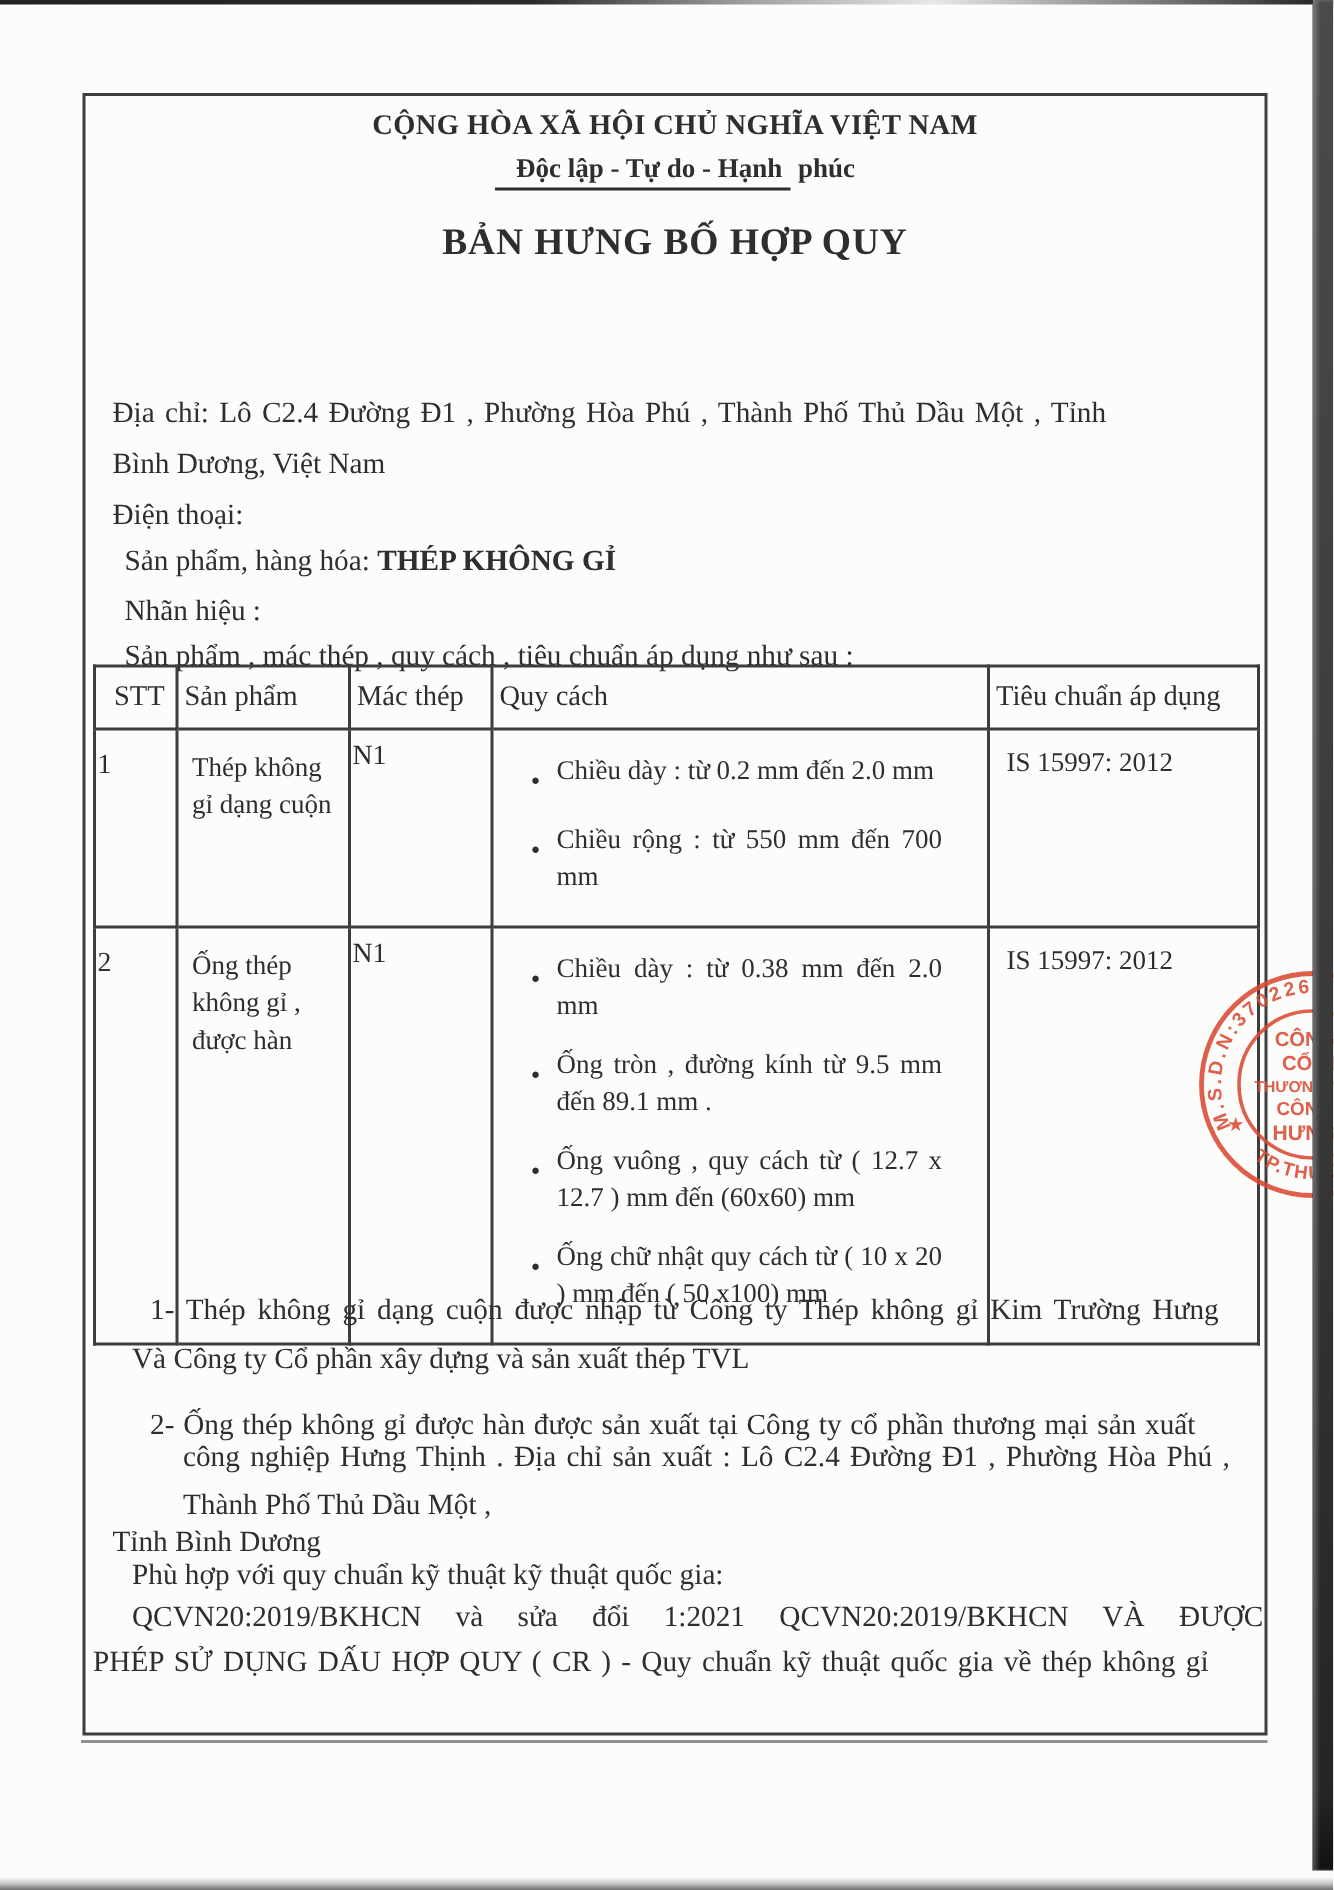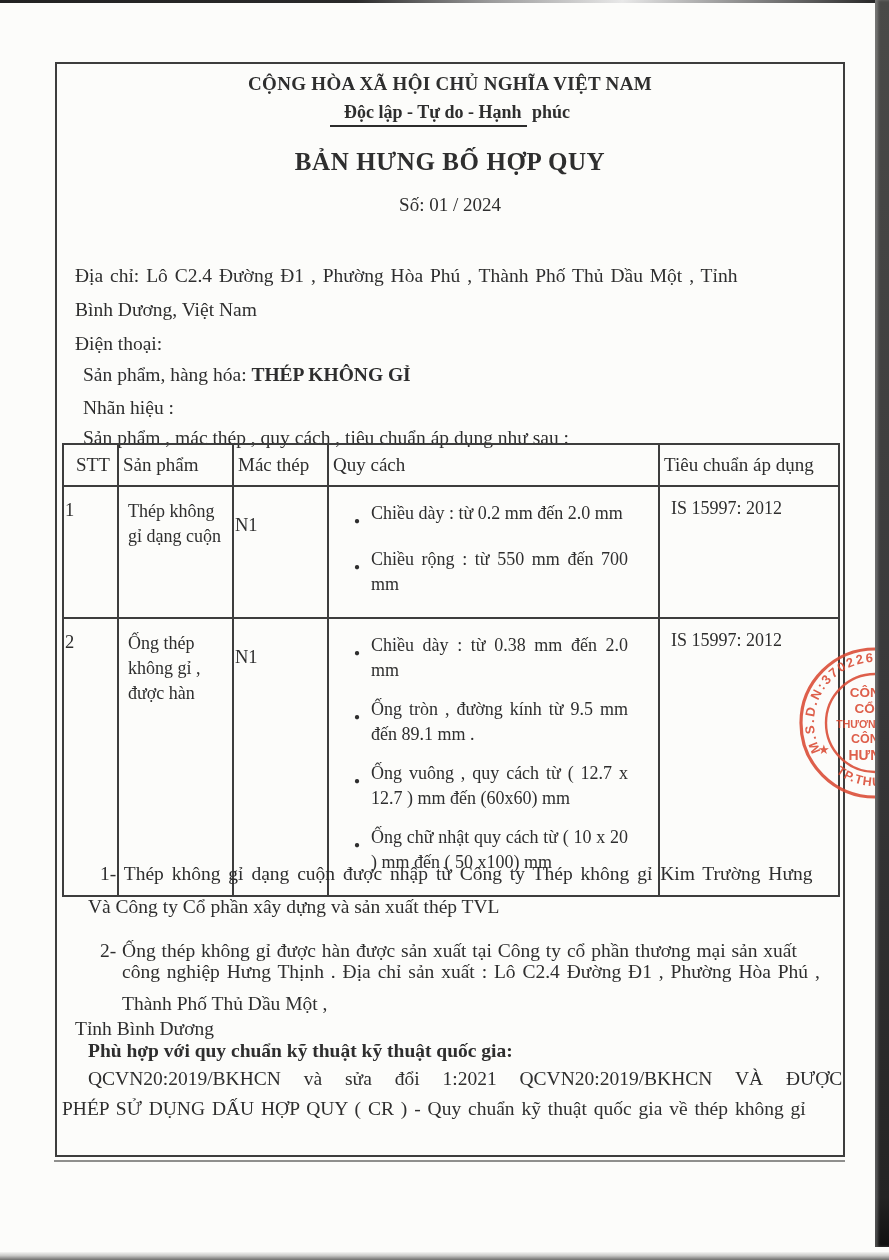--- a/index.html
+++ b/index.html
@@ -38,53 +38,52 @@
   .l-brand{top:395px;left:83px;}
   .l-intro{top:425px;left:83px;}
 
   table.spec{position:absolute;left:62px;top:443px;width:776px;border-collapse:collapse;table-layout:fixed;
     font-size:18px;}
   table.spec td,table.spec th{border:2px solid #3d3d3d;vertical-align:top;font-weight:normal;text-align:left;}
   th.h{font-size:19px;padding:9px 6px 9px 4px;white-space:nowrap;overflow:hidden;}
   th.h-stt{text-align:left;padding-left:12px;}
   td.c-stt{text-align:center;padding-top:13px;font-size:18.5px;}
   td.c-prod{padding:12px 8px 6px 9px;text-align:justify;line-height:25px;}
-  td.c-grade{text-align:center;padding-top:28px;font-size:18.5px;}
+  td.c-grade{text-align:center;padding-top:7px;font-size:18.5px;}
   td.c-spec{padding:10px 30px 6px 14px;}
   td.c-std{padding:11px 6px 6px 11px;white-space:nowrap;}
   .spec-item{display:flex;margin:4px 0 14px 0;line-height:25px;}
   .spec-bullet{width:28px;flex:0 0 28px;text-align:center;font-size:10px;padding-top:7px;}
   .spec-text{flex:1;text-align:justify;}
 
   .n1a{top:861px;left:100px;word-spacing:3px;}
   .n1b{top:894px;left:88px;}
   .n2a{top:938px;left:100px;word-spacing:1px;}
   .n2b{top:959px;left:122px;word-spacing:2px;}
   .n2c{top:991px;left:122px;}
   .prov{top:1016px;left:75px;}
-  .conf{top:1038px;left:88px;font-weight:bold;}
+  .conf{top:1038px;left:88px;}
   .q1{top:1066px;left:88px;word-spacing:18px;}
   .q2{top:1096px;left:62px;word-spacing:2px;}
 
   .stamp{position:absolute;left:790px;top:641px;width:170px;height:170px;opacity:.88;}
   .stamp text{fill:#da4a33;font-family:"Liberation Sans","DejaVu Sans",sans-serif;}
 </style>
 </head>
 <body>
 
 <div class="canvas">
 
   <div class="frame"></div>
   <div class="frame-shadow"></div>
 
   <div class="line center bold motto"><span class="ul">Độc lập - Tự do - Hạnh</span><span> phúc</span></div>
   <div class="line center bold country">CỘNG HÒA XÃ HỘI CHỦ NGHĨA VIỆT NAM</div>
 
   <div class="line center bold doc-title">BẢN HƯNG BỐ HỢP QUY</div>
-  <div class="line center doc-number">Số: 01 / 2024</div>
 
   <div class="line l-addr1">Địa chỉ: Lô C2.4 Đường Đ1 , Phường Hòa Phú , Thành Phố Thủ Dầu Một , Tỉnh</div>
   <div class="line l-addr2">Bình Dương, Việt Nam</div>
   <div class="line l-phone">Điện thoại:</div>
   <div class="line l-product"><span>Sản phẩm, hàng hóa: </span><span class="bold">THÉP KHÔNG GỈ</span></div>
   <div class="line l-brand">Nhãn hiệu :</div>
   <div class="line l-intro">Sản phẩm , mác thép , quy cách , tiêu chuẩn áp dụng như sau :</div>
 
   <table class="spec">
     <colgroup>

